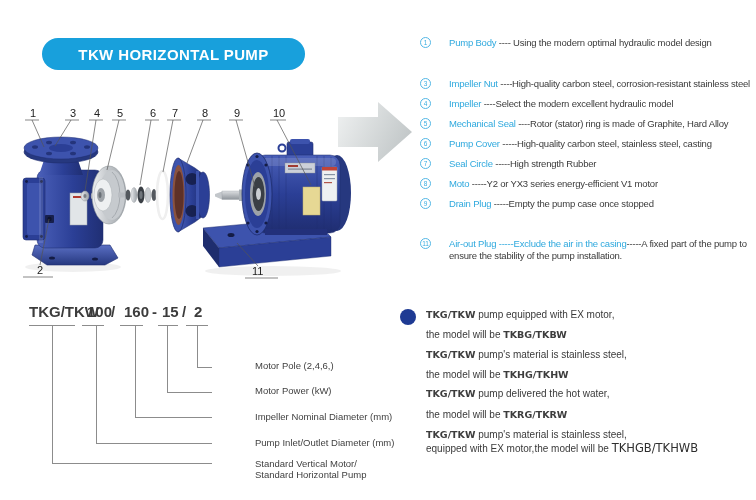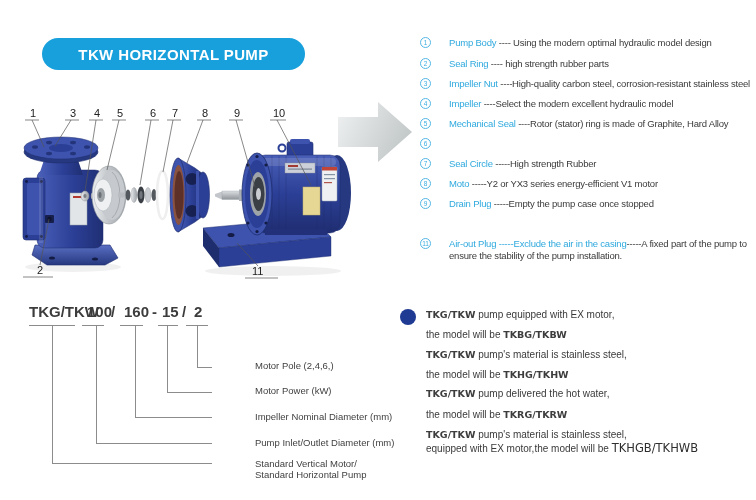--- a/index.html
+++ b/index.html
@@ -247,38 +247,35 @@
       </linearGradient>
     </defs>
     <polygon points="0,17 40,17 40,2 74,32 40,62 40,47 0,47" fill="url(#arrowG)"></polygon>
   </svg>
 
   <div class="parts">
     <div class="pitem" style="top:37px">
         <span class="badge">1</span>
         <span><span class="plabel">Pump Body</span><span> ---- Using the modern optimal hydraulic model design</span></span>
       </div>
-    <div class="pitem" style="top:58px">
-        <span class="badge">2</span>
-        <span><span class="plabel">Seal Ring</span><span> ---- high strength rubber parts</span></span>
-      </div>
     <div class="pitem" style="top:78px">
         <span class="badge">3</span>
         <span><span class="plabel">Impeller Nut</span><span> ----High-quality carbon steel, corrosion-resistant stainless steel</span></span>
       </div>
     <div class="pitem" style="top:98px">
         <span class="badge">4</span>
         <span><span class="plabel">Impeller</span><span> ----Select the modern excellent hydraulic model</span></span>
       </div>
     <div class="pitem" style="top:118px">
         <span class="badge">5</span>
         <span><span class="plabel">Mechanical Seal</span><span> ----Rotor (stator) ring is made of Graphite, Hard Alloy</span></span>
       </div>
     <div class="pitem" style="top:138px">
         <span class="badge">6</span>
+        <span><span class="plabel">Pump Cover</span><span> -----High-quality carbon steel, stainless steel, casting</span></span>
       </div>
     <div class="pitem" style="top:158px">
         <span class="badge">7</span>
         <span><span class="plabel">Seal Circle</span><span> -----High strength Rubber</span></span>
       </div>
     <div class="pitem" style="top:178px">
         <span class="badge">8</span>
         <span><span class="plabel">Moto</span><span> -----Y2 or YX3 series energy-efficient V1 motor</span></span>
       </div>
     <div class="pitem" style="top:198px">

